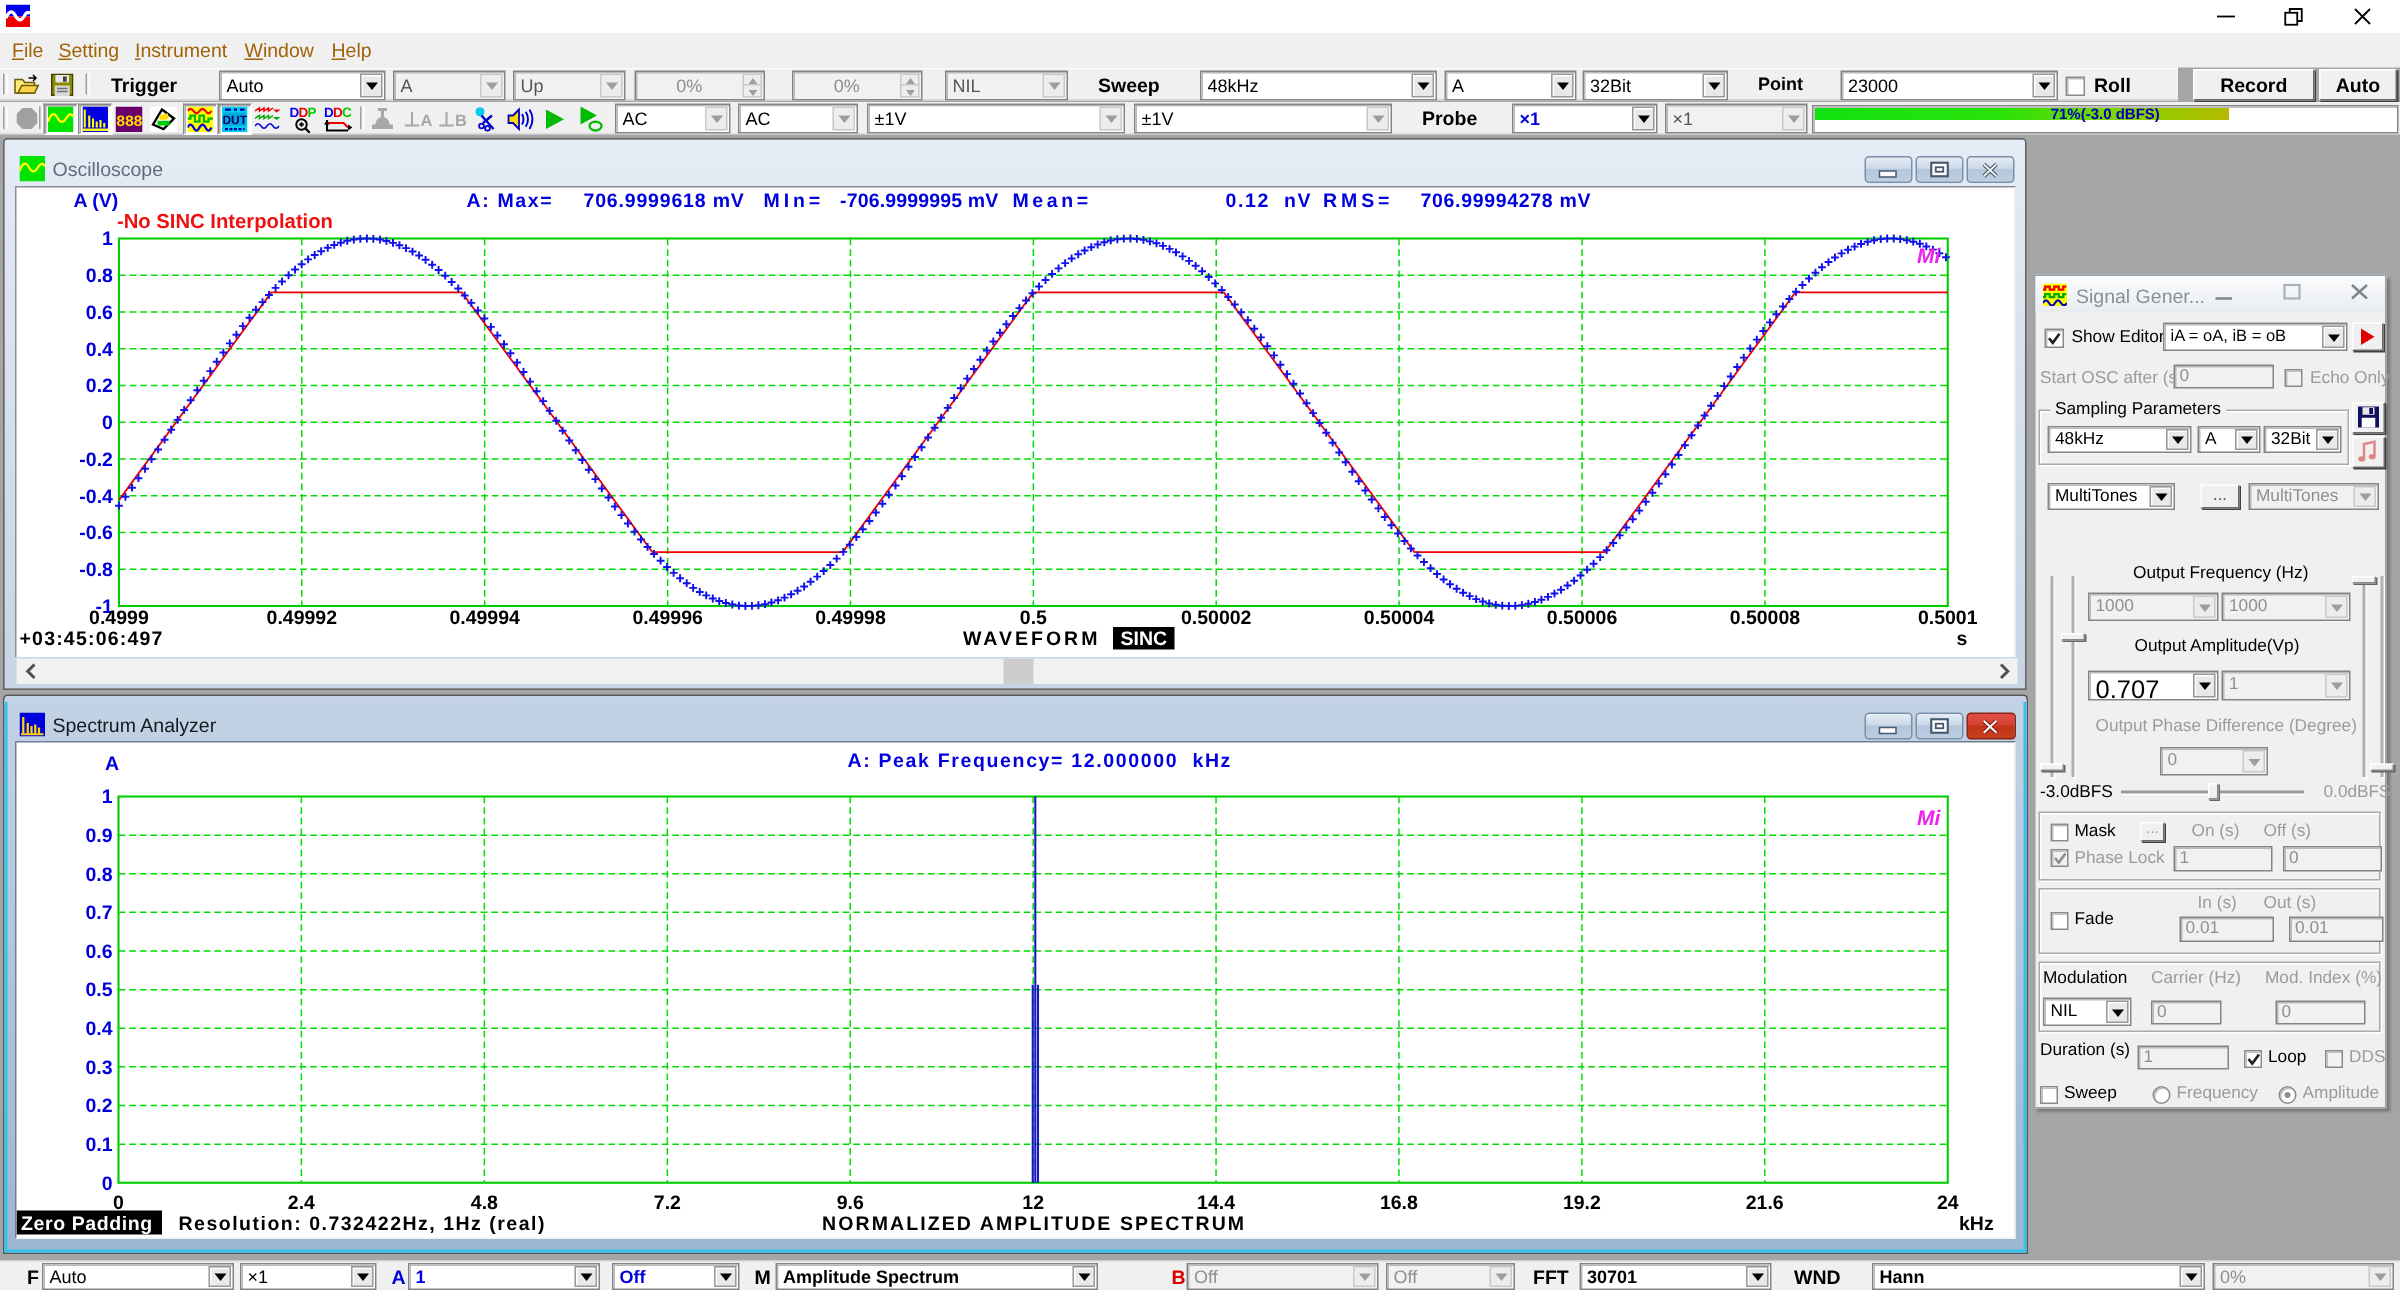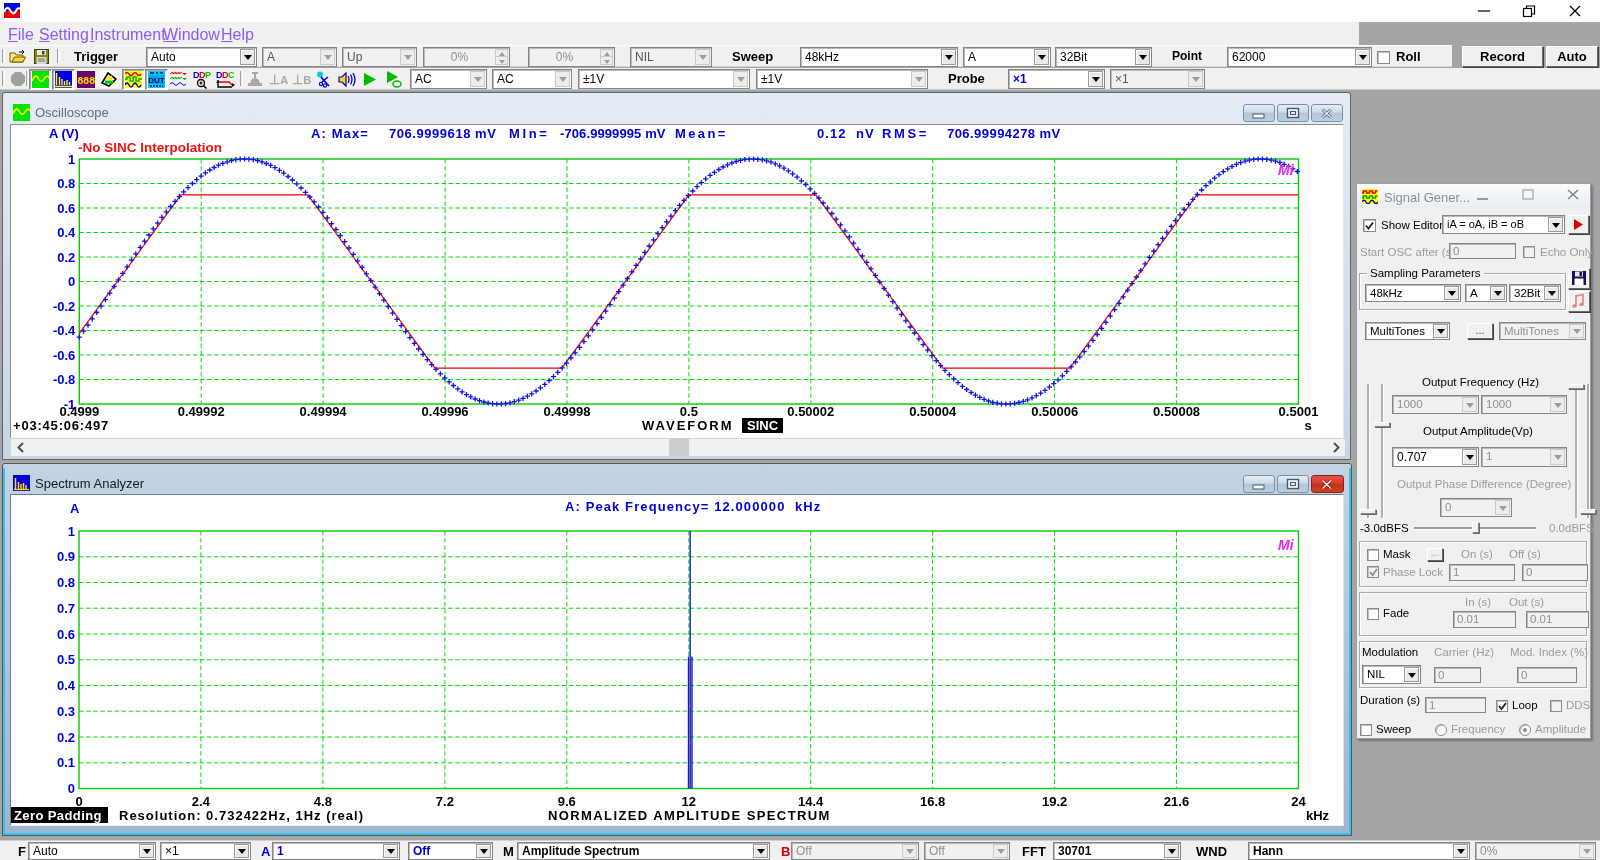--- a/index.html
+++ b/index.html
@@ -28,21 +28,21 @@
       <rect x="0" y="8" width="16" height="7" fill="#ee0000"></rect>
       <path d="M0 9 Q3 2 6 7 Q9 13 12 8 Q14 4 16 6" stroke="#fff" stroke-width="2.2" fill="none"></path>
     </svg>
     <svg class="abs" style="left:1470px;top:0" width="130" height="22">
       <path d="M8 11 h12" stroke="#000" stroke-width="1.2" fill="none"></path>
       <rect x="53.5" y="8.5" width="8" height="8" fill="none" stroke="#000" stroke-width="1.2"></rect>
       <path d="M56.5 8.5 v-2.5 h8 v8 h-2.5" stroke="#000" stroke-width="1.2" fill="none"></path>
       <path d="M100 6 l10 10 M110 6 l-10 10" stroke="#000" stroke-width="1.2" fill="none"></path>
     </svg>
   </div>
-<div class="abs" style="left:0;top:22px;width:1359px;height:23px;background:#f0f0f0;font-size:16px;color:#8b5cf6">
+<div class="abs" style="left:0;top:22px;width:1600px;height:23px;background:#f0f0f0;font-size:13px;color:#a16207">
     <div class="abs" style="left:8px;top:4px"><u>F</u>ile</div>
     <div class="abs" style="left:39px;top:4px"><u>S</u>etting</div>
     <div class="abs" style="left:90px;top:4px"><u>I</u>nstrument</div>
     <div class="abs" style="left:163px;top:4px"><u>W</u>indow</div>
     <div class="abs" style="left:221px;top:4px"><u>H</u>elp</div>
   </div>
 <div class="abs" style="left:0;top:45px;width:1452px;height:22px;background:#f0f0f0;border-top:1px solid #fdfdfd;border-bottom:1px solid #d7d7d7">
     <div class="tbsep" style="left:2px"></div>
     <div class="tbsep" style="left:57px"></div>
     <svg class="abs" style="left:9px;top:3px" width="18" height="15">
@@ -100,21 +100,21 @@
     <div class="abs combo" style="left:963px;top:1px;width:88px;height:20px;background:#fff">
       <div class="tx" style="left:4px;color:#000;font-size:12px">A</div>
       <div class="arbtn"></div>
     </div>
     <div class="abs combo" style="left:1055px;top:1px;width:97px;height:20px;background:#fff">
       <div class="tx" style="left:4px;color:#000;font-size:12px">32Bit</div>
       <div class="arbtn"></div>
     </div>
     <div class="abs lbl b" style="left:1172px;top:3px;font-size:12px">Point</div>
     <div class="abs combo" style="left:1227px;top:1px;width:145px;height:20px;background:#fff">
-      <div class="tx" style="left:4px;color:#000;font-size:12px">62000</div>
+      <div class="tx" style="left:4px;color:#000;font-size:12px">23000</div>
       <div class="arbtn"></div>
     </div>
     <div class="abs cb" style="left:1377px;top:5px;width:13px;height:13px"></div>
     <div class="abs lbl b" style="left:1396px;top:3px;font-size:13px">Roll</div>
     <div class="abs btn b" style="left:1462px;top:0px;width:81px;height:21px;font-size:13px;text-align:center;padding-top:2px">Record</div>
     <div class="abs btn b" style="left:1546px;top:0px;width:52px;height:21px;font-size:13px;text-align:center;padding-top:2px">Auto</div>
   </div>
 <div class="abs" style="left:0;top:68px;width:1600px;height:22px;background:#f0f0f0;border-bottom:1px solid #c7c7c7">
     <div class="tbsep" style="left:2px"></div>
     <svg class="abs" style="left:11px;top:4px" width="14" height="14">
@@ -228,20 +228,24 @@
       <div class="arflat"></div>
     </div>
     <div class="abs lbl b" style="left:948px;top:3px;font-size:13px">Probe</div>
     <div class="abs combo" style="left:1008px;top:1px;width:97px;height:20px;background:#fff">
       <div class="tx" style="left:4px;color:#0000dd;font-weight:bold;font-size:12px">×1</div>
       <div class="arbtn"></div>
     </div>
     <div class="abs combo" style="left:1110px;top:1px;width:95px;height:20px;background:#f1f1f1">
       <div class="tx" style="left:4px;color:#555;font-size:12px">×1</div>
       <div class="arflat"></div>
+    </div>
+    <div class="abs sunk" style="left:1208px;top:1.5px;width:391px;height:19px;background:#fff">
+      <div class="abs" style="left:1px;top:1px;width:276px;height:8px;background:linear-gradient(to right,#12e212,#2ae20a 45%,#7ed400 72%,#b4ba00 100%)"></div>
+      <div class="abs b" style="left:0;width:389px;top:0px;text-align:center;font-size:10px;color:#0000bb">71%(-3.0 dBFS)</div>
     </div>
   </div>
 <div class="abs" style="left:2px;top:92px;width:1349px;height:368px;background:linear-gradient(#e4ecf5,#c6d4e4);border:1px solid #636363;border-radius:3px 3px 0 0">
     <svg class="abs" style="left:10px;top:11px" width="17" height="17">
       <rect width="17" height="17" fill="#00e400"></rect>
       <path d="M0 10 Q3 2 6 7 Q9 13 12 8 Q15 3 17 7" stroke="#ffff00" stroke-width="1.5" fill="none"></path>
     </svg>
     <div class="abs" style="left:32px;top:12px;font-size:13px;color:#616d7b">Oscilloscope</div>
     <div class="abs" style="left:1240px;top:11px;width:32px;height:18px;background:linear-gradient(#e5edf6 ,#ccd9e8 45%,#b4c6da 50%,#bccee0);border:1px solid #7b90a8;border-radius:3px">
       <svg width="30" height="16" style="position:absolute;left:0;top:0">
@@ -470,21 +474,21 @@
     <div class="abs combo" style="left:35px;top:211px;width:87px;height:19px;background:#f1f1f1">
       <div class="tx" style="color:#8f8f8f;font-size:11.5px">1000</div>
       <div class="arflat"></div>
     </div>
     <div class="abs combo" style="left:124px;top:211px;width:86px;height:19px;background:#f1f1f1">
       <div class="tx" style="color:#8f8f8f;font-size:11.5px">1000</div>
       <div class="arflat"></div>
     </div>
     <div class="abs pl" style="left:66px;top:241px">Output Amplitude(Vp)</div>
     <div class="abs combo" style="left:35px;top:263px;width:87px;height:20px;background:#fff">
-      <div class="tx" style="color:#000;font-size:12px">0.707</div>
+      <div class="tx" style="color:#000;font-size:17px">0.707</div>
       <div class="arbtn"></div>
     </div>
     <div class="abs combo" style="left:124px;top:263px;width:86px;height:20px;background:#f1f1f1">
       <div class="tx" style="color:#8f8f8f;font-size:11.5px">1</div>
       <div class="arflat"></div>
     </div>
     <div class="abs pl gtx" style="left:40px;top:294px">Output Phase Difference (Degree)</div>
     <div class="abs combo" style="left:83px;top:314px;width:72px;height:19px;background:#f1f1f1">
       <div class="tx" style="color:#8f8f8f;font-size:11.5px">0</div>
       <div class="arflat"></div>
@@ -556,21 +560,21 @@
     <div class="abs lbl b" style="left:261px;top:3px;font-size:13px;color:#0000dd">A</div>
     <div class="abs combo" style="left:272px;top:1px;width:128px;height:18px;background:#fff">
       <div class="tx" style="top:1px;color:#0000dd;font-weight:bold;font-size:12px">1</div>
       <div class="arbtn"></div>
     </div>
     <div class="abs combo" style="left:408px;top:1px;width:85px;height:18px;background:#fff">
       <div class="tx" style="top:1px;color:#0000dd;font-weight:bold;font-size:12px">Off</div>
       <div class="arbtn"></div>
     </div>
     <div class="abs lbl b" style="left:503px;top:3px;font-size:13px">M</div>
-    <div class="abs combo" style="left:517px;top:1px;width:253px;height:18px;background:#fff">
+    <div class="abs combo" style="left:517px;top:1px;width:215px;height:18px;background:#fff">
       <div class="tx" style="top:1px;color:#000;font-weight:bold;font-size:12px">Amplitude Spectrum</div>
       <div class="arbtn"></div>
     </div>
     <div class="abs lbl b" style="left:781px;top:3px;font-size:13px;color:#dd0000">B</div>
     <div class="abs combo" style="left:791px;top:1px;width:128px;height:18px;background:#f1f1f1">
       <div class="tx" style="top:1px;color:#8f8f8f;font-size:12px">Off</div>
       <div class="arflat"></div>
     </div>
     <div class="abs combo" style="left:924px;top:1px;width:86px;height:18px;background:#f1f1f1">
       <div class="tx" style="top:1px;color:#8f8f8f;font-size:12px">Off</div>

